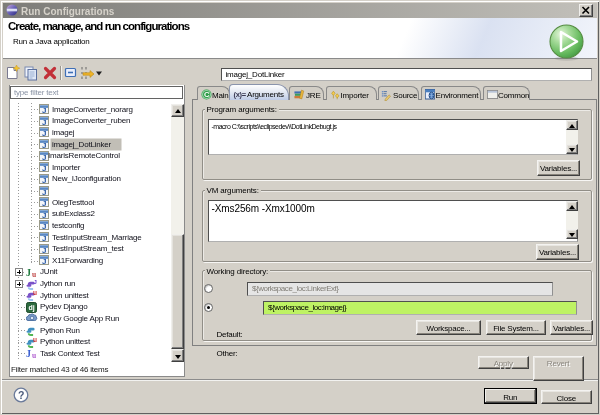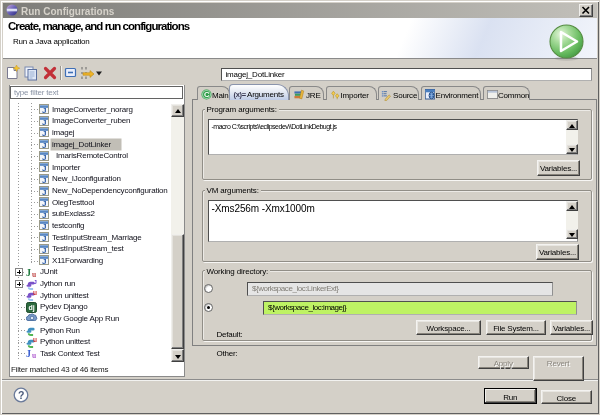--- a/index.html
+++ b/index.html
@@ -151,21 +151,21 @@
       <text x="5.2" y="8.8" font-size="8" font-family="Liberation Sans" font-weight="bold" fill="#2a5aa8" text-anchor="middle">J</text>
     </svg>
 <div class="tt sel" style="left:52px;top:139.6px">imagej_DotLinker</div>
 <div class="hd" style="left:31px;top:155.9px;width:7px"></div>
 <svg class="ti" style="left:39px;top:150.7px" width="10" height="10" viewBox="0 0 10 10">
       <rect x="0.5" y="0.5" width="9" height="9" fill="#f4f6f9" stroke="#9a9a88"></rect>
       <rect x="1" y="1" width="8" height="2.8" fill="#4e7fc0"></rect>
       <rect x="1" y="1" width="8" height="1.2" fill="#86aad6"></rect>
       <text x="5.2" y="8.8" font-size="8" font-family="Liberation Sans" font-weight="bold" fill="#2a5aa8" text-anchor="middle">J</text>
     </svg>
-<div class="tt" style="left:56px;top:151.2px">ImarisRemoteControl</div>
+<div class="tt" style="left:48px;top:151.2px">ImarisRemoteControl</div>
 <div class="hd" style="left:31px;top:167.5px;width:7px"></div>
 <svg class="ti" style="left:39px;top:162.3px" width="10" height="10" viewBox="0 0 10 10">
       <rect x="0.5" y="0.5" width="9" height="9" fill="#f4f6f9" stroke="#9a9a88"></rect>
       <rect x="1" y="1" width="8" height="2.8" fill="#4e7fc0"></rect>
       <rect x="1" y="1" width="8" height="1.2" fill="#86aad6"></rect>
       <text x="5.2" y="8.8" font-size="8" font-family="Liberation Sans" font-weight="bold" fill="#2a5aa8" text-anchor="middle">J</text>
     </svg>
 <div class="tt" style="left:52px;top:162.8px">Importer</div>
 <div class="hd" style="left:31px;top:179.1px;width:7px"></div>
 <svg class="ti" style="left:39px;top:173.9px" width="10" height="10" viewBox="0 0 10 10">
@@ -175,21 +175,20 @@
       <text x="5.2" y="8.8" font-size="8" font-family="Liberation Sans" font-weight="bold" fill="#2a5aa8" text-anchor="middle">J</text>
     </svg>
 <div class="tt" style="left:52px;top:174.4px">New_IJconfiguration</div>
 <div class="hd" style="left:31px;top:190.7px;width:7px"></div>
 <svg class="ti" style="left:39px;top:185.5px" width="10" height="10" viewBox="0 0 10 10">
       <rect x="0.5" y="0.5" width="9" height="9" fill="#f4f6f9" stroke="#9a9a88"></rect>
       <rect x="1" y="1" width="8" height="2.8" fill="#4e7fc0"></rect>
       <rect x="1" y="1" width="8" height="1.2" fill="#86aad6"></rect>
       <text x="5.2" y="8.8" font-size="8" font-family="Liberation Sans" font-weight="bold" fill="#2a5aa8" text-anchor="middle">J</text>
     </svg>
-<div class="tt" style="left:52px;top:186.0px">New_NoDependencyconfiguration</div>
 <div class="hd" style="left:31px;top:202.4px;width:7px"></div>
 <svg class="ti" style="left:39px;top:197.2px" width="10" height="10" viewBox="0 0 10 10">
       <rect x="0.5" y="0.5" width="9" height="9" fill="#f4f6f9" stroke="#9a9a88"></rect>
       <rect x="1" y="1" width="8" height="2.8" fill="#4e7fc0"></rect>
       <rect x="1" y="1" width="8" height="1.2" fill="#86aad6"></rect>
       <text x="5.2" y="8.8" font-size="8" font-family="Liberation Sans" font-weight="bold" fill="#2a5aa8" text-anchor="middle">J</text>
     </svg>
 <div class="tt" style="left:52px;top:197.7px">OlegTesttool</div>
 <div class="hd" style="left:31px;top:214.0px;width:7px"></div>
 <svg class="ti" style="left:39px;top:208.8px" width="10" height="10" viewBox="0 0 10 10">

